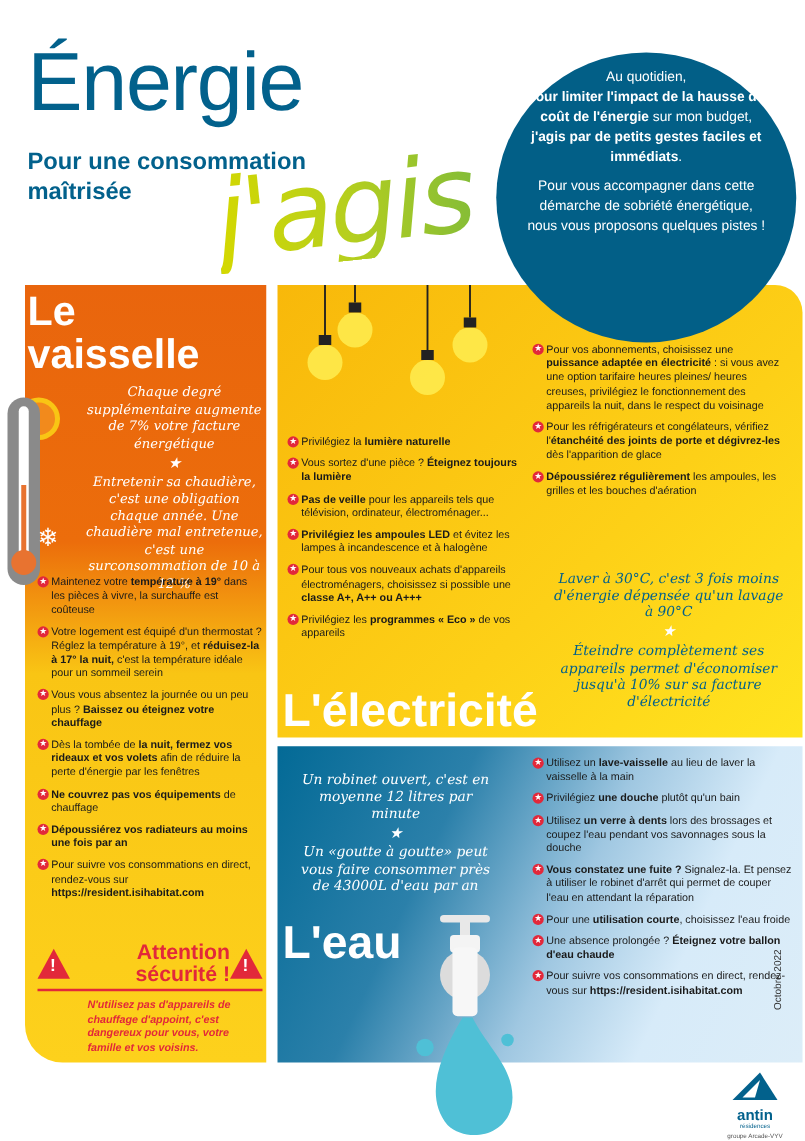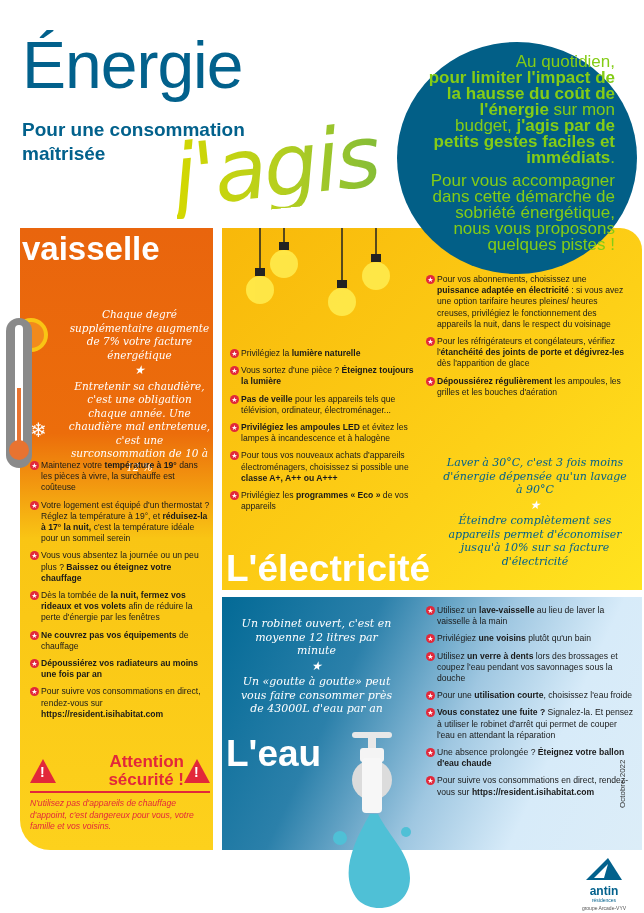--- a/index.html
+++ b/index.html
@@ -4,21 +4,21 @@
 <style>
   * { box-sizing: border-box; margin: 0; padding: 0; }
   html, body { width: 644px; height: 913px; background: #ffffff; overflow: hidden; }
   body { position: relative; font-family: "Liberation Sans", sans-serif; color: #1a1a1a; }
 
   .title { position: absolute; left: 22px; top: 32px; font-size: 66px; font-weight: normal; color: #02618c; letter-spacing: -1px; line-height: 1; }
   .subtitle { position: absolute; left: 22px; top: 118px; font-size: 19px; font-weight: bold; color: #02618c; line-height: 24px; width: 300px; }
   .jagis { position: absolute; left: 172px; top: 120px; font-family: "DejaVu Sans", sans-serif; font-style: italic; font-size: 86px; line-height: 1; letter-spacing: -3px;
            background: linear-gradient(90deg, #d4d800 0%, #b6cf1e 40%, #6ab344 100%); -webkit-background-clip: text; background-clip: text; color: transparent; z-index: 3; transform: rotate(-6deg); }
 
-  .circle { position: absolute; left: 397px; top: 42px; width: 240px; height: 232px; border-radius: 50%; background: #025f87; color: #84cc16; text-align: right; font-size: 17px; line-height: 16px; padding: 12px 22px 0 22px; z-index: 4; }
+  .circle { position: absolute; left: 397px; top: 42px; width: 240px; height: 232px; border-radius: 50%; background: #025f87; color: #ffffff; text-align: center; font-size: 11px; line-height: 16px; padding: 12px 22px 0 22px; z-index: 4; }
   .circle p { margin-bottom: 7px; }
   .circle b { font-weight: bold; }
 
   
   .heat { position: absolute; left: 20px; top: 228px; width: 193px; height: 622px;
           background: linear-gradient(180deg, #e9650d 0%, #ec6d0b 33%, #f9c514 50%, #fdd11c 100%); border-bottom-left-radius: 30px; }
   .heat-title { position: absolute; left: 2px; top: 4px; color: #fff; font-weight: bold; font-size: 33px; line-height: 34px; }
   .hand { font-family: "DejaVu Serif", serif; font-style: italic; }
   .heat-fact { position: absolute; left: 48px; top: 80px; width: 143px; text-align: center; color: #fff; font-size: 10.5px; line-height: 13.5px; }
   .star { color: #fff; font-size: 12px; display: block; text-align: center; margin: 2px 0; }
@@ -33,21 +33,21 @@
   .thermo .fill { position: absolute; left: 11px; top: 70px; width: 4px; height: 60px; background: #e87330; }
   .thermo .bulb { position: absolute; left: 3px; top: 122px; width: 20px; height: 20px; border-radius: 50%; background: #e87330; }
   .sun { position: absolute; left: 18px; top: 322px; width: 26px; height: 26px; border-radius: 50%; background: #f28a1c; box-shadow: 0 0 0 4px #f9c514; z-index: 1; }
   .snow { position: absolute; left: 30px; top: 418px; color: #fff; font-size: 20px; z-index: 2; }
 
   .attn { position: absolute; left: 10px; top: 525px; width: 180px; }
   .attn-head { display: flex; align-items: center; justify-content: space-between; border-bottom: 2px solid #e2283a; padding-bottom: 2px; }
   .tri { width: 0; height: 0; border-left: 13px solid transparent; border-right: 13px solid transparent; border-bottom: 24px solid #e2283a; position: relative; }
   .tri span { position: absolute; left: -3px; top: 5px; color: #fff; font-weight: bold; font-size: 14px; }
   .attn-title { color: #e2283a; font-weight: bold; font-size: 17px; line-height: 18px; text-align: right; }
-  .attn-text { color: #e2283a; font-style: italic; font-weight: normal; font-size: 8.6px; line-height: 11.5px; margin-top: 5px; }
+  .attn-text { color: #e2283a; font-style: italic; font-weight: bold; font-size: 8.6px; line-height: 11.5px; margin-top: 5px; margin-left: 40px; }
 
   
   .elec { position: absolute; left: 222px; top: 228px; width: 420px; height: 362px;
           background: linear-gradient(135deg, #f8b80a 0%, #fdd017 60%, #ffe41f 100%); border-top-right-radius: 22px; }
   .wires { position: absolute; left: 0; top: 0; width: 200px; height: 110px; }
   .elec-tips-left { position: absolute; left: 8px; top: 120px; width: 190px; }
   .elec-tips-right { position: absolute; left: 204px; top: 46px; width: 200px; }
   .elec-fact { position: absolute; left: 218px; top: 228px; width: 190px; text-align: center; color: #02618c; font-size: 11px; line-height: 13.5px; }
   .elec-title { position: absolute; left: 4px; top: 322px; color: #fff; font-weight: bold; font-size: 37px; line-height: 1; }
 
@@ -76,20 +76,21 @@
 <div class="circle">
   <p>
     <span>Au quotidien,</span><br>
     <b>pour limiter l'impact de la hausse du coût de l'énergie</b><span> sur mon budget, </span><b>j'agis par de petits gestes faciles et immédiats</b><span>.</span>
   </p>
   <p>Pour vous accompagner dans cette démarche de sobriété énergétique, nous vous proposons quelques pistes !</p>
 </div>
 
 <section class="heat">
   <div class="heat-title">
+    <div>Le</div>
     <div>vaisselle</div>
   </div>
   <div class="heat-fact hand">
     <div>Chaque degré supplémentaire augmente de 7% votre facture énergétique</div>
     <span class="star">★</span>
     <div>Entretenir sa chaudière, c'est une obligation chaque année. Une chaudière mal entretenue, c'est une surconsommation de 10 à 12 %</div>
   </div>
   <ul class="tips heat-tips">
     <li><span class="bullet">★</span><span>Maintenez votre </span><b>température à 19°</b><span> dans les pièces à vivre, la surchauffe est coûteuse</span></li>
     <li><span class="bullet">★</span><span>Votre logement est équipé d'un thermostat ? Réglez la température à 19°, et </span><b>réduisez-la à 17° la nuit,</b><span> c'est la température idéale pour un sommeil serein</span></li>
@@ -165,24 +166,24 @@
 
 <section class="water">
   <div class="water-fact hand">
     <div>Un robinet ouvert, c'est en moyenne 12 litres par minute</div>
     <span class="star">★</span>
     <div>Un «goutte à goutte» peut vous faire consommer près de 43000L d'eau par an</div>
   </div>
   <div class="water-title">L'eau</div>
   <ul class="tips water-tips">
     <li><span class="bullet">★</span><span>Utilisez un </span><b>lave-vaisselle</b><span> au lieu de laver la vaisselle à la main</span></li>
-    <li><span class="bullet">★</span><span>Privilégiez </span><b>une voisins</b><span> plutôt qu'un bain</span></li>
+    <li><span class="bullet">★</span><span>Privilégiez </span><b>une douche</b><span> plutôt qu'un bain</span></li>
     <li><span class="bullet">★</span><span>Utilisez </span><b>un verre à dents</b><span> lors des brossages et coupez l'eau pendant vos savonnages sous la douche</span></li>
+    <li><span class="bullet">★</span><span></span><b>Vous constatez une fuite ?</b><span> Signalez-la. Et pensez à utiliser le robinet d'arrêt qui permet de couper l'eau en attendant la réparation</span></li>
     <li><span class="bullet">★</span><span>Pour une </span><b>utilisation courte</b><span>, choisissez l'eau froide</span></li>
-    <li><span class="bullet">★</span><span></span><b>Vous constatez une fuite ?</b><span> Signalez-la. Et pensez à utiliser le robinet d'arrêt qui permet de couper l'eau en attendant la réparation</span></li>
     <li><span class="bullet">★</span><span>Une absence prolongée ? </span><b>Éteignez votre ballon d'eau chaude</b><span></span></li>
     <li><span class="bullet">★</span><span>Pour suivre vos consommations en direct, rendez-vous sur </span><b>https://resident.isihabitat.com</b><span></span></li>
   </ul>
 </section>
 
 <svg class="tap" width="100" height="185" viewBox="0 0 100 185">
   <rect x="22" y="4" width="40" height="6" rx="3" fill="#e8e8e8"></rect>
   <rect x="38" y="6" width="8" height="18" fill="#e8e8e8"></rect>
   <rect x="30" y="20" width="24" height="14" rx="3" fill="#f4f4f4"></rect>
   <circle cx="42" cy="52" r="20" fill="#dcdcdc"></circle>

